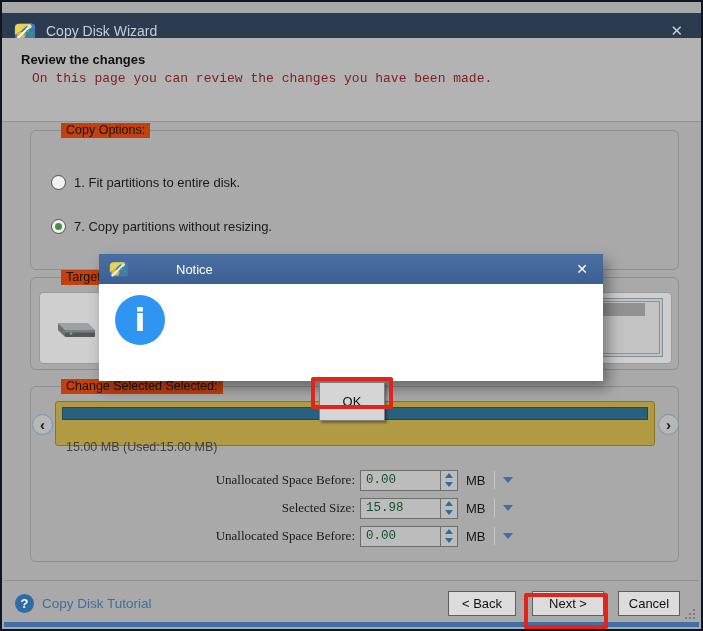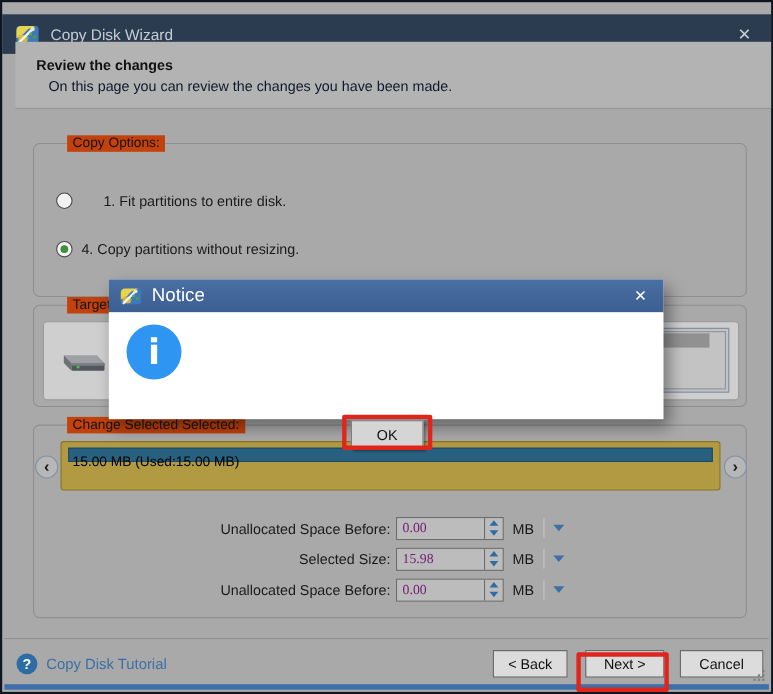--- a/index.html
+++ b/index.html
@@ -6,23 +6,23 @@
   .stage{position:relative;width:703px;height:631px;overflow:hidden;}
   .window{position:absolute;inset:0;background:#a9a9a9;border:2px solid #10161f;box-sizing:border-box;}
 
   
   .titlebar{position:absolute;left:0;right:0;top:0;height:36px;background:#2b3c50;display:flex;align-items:center;padding:0 12px;box-sizing:border-box;margin-top:11px;}
   .titlebar .app-ic{width:22px;height:22px;margin-right:10px;flex:0 0 auto;}
   .titlebar .t-title{color:#c7cdd4;font-size:14px;}
   .titlebar .t-close{margin-left:auto;color:#c7cdd4;font-size:15px;cursor:default;padding:2px 6px;}
 
   
-  .header{position:absolute;left:0;right:0;top:36px;height:61px;background:#b3b3b3;border-bottom:1px solid #949494;box-sizing:border-box;margin-left:12px;}
+  .header{position:absolute;left:0;right:0;top:36px;height:84px;background:#b3b3b3;border-bottom:1px solid #949494;box-sizing:border-box;}
   .header .h-title{position:absolute;left:19px;top:14px;font-size:13px;font-weight:bold;color:#111;}
-  .header .h-sub{position:absolute;left:30px;top:33px;font-size:13px;color:#0f172a;}
+  .header .h-sub{position:absolute;left:30px;top:33px;font-size:13px;color:#7f1d1d;font-family:Liberation Mono, monospace;}
 
   
   .groupbox{position:absolute;border:1px solid #8f8f8f;border-radius:6px;box-sizing:border-box;}
   .legend{position:absolute;top:-8px;left:30px;background:#c2410c;padding:0 5px;font-size:12.5px;color:#141414;line-height:15px;}
 
   
   .radio-row{position:absolute;left:20px;display:flex;align-items:center;height:18px;}
   .radio{width:13px;height:13px;border:1px solid #4c4c4c;border-radius:50%;background:#f2f2f2;margin-right:8px;position:relative;flex:0 0 auto;}
   .radio.selected::after{content:"";position:absolute;left:3px;top:3px;width:7px;height:7px;border-radius:50%;background:#3f8f3f;}
   .radio-label{font-size:13px;color:#1a1a1a;}
@@ -32,63 +32,63 @@
   .disk-info{position:absolute;left:62px;top:5px;font-size:12px;color:#111;line-height:18px;}
   .disk-info .dname{font-weight:bold;}
   .disk-ic{position:absolute;left:10px;top:22px;}
   .disk-map{position:absolute;right:8px;top:5px;width:76px;height:59px;border:1px solid #7f8da0;background:#c3c3c3;box-sizing:border-box;}
   .disk-map .inner{position:absolute;inset:2px;border:1px solid #8a93a3;}
   .disk-map .used{position:absolute;left:3px;top:4px;width:54px;height:13px;background:#919191;}
 
   
   .part-bar{position:absolute;left:24px;top:14px;width:600px;height:45px;background:#b19a41;border:1px solid #8a7526;border-radius:3px;box-sizing:border-box;}
   .part-bar .used{position:absolute;left:6px;right:6px;top:5px;height:11px;background:#27617f;border:1px solid #1d4a63;}
-  .part-bar .blabel{position:absolute;left:10px;top:11px;font-size:12.5px;color:#000000;}
+  .part-bar .blabel{position:absolute;left:10px;top:38px;font-size:12.5px;color:#404040;}
   .nav-circle{position:absolute;width:21px;height:21px;border-radius:50%;border:1px solid #7d93ab;background:#b7b7b7;color:#1a1a1a;
     display:flex;align-items:center;justify-content:center;font-size:15px;font-weight:bold;line-height:1;box-sizing:border-box;cursor:default;}
 
   .spin-row{position:absolute;height:22px;display:flex;align-items:center;}
-  .spin-label{width:173px;text-align:right;font-size:13px;color:#1a1a1a;margin-right:5px;}
+  .spin-label{width:173px;text-align:right;font-size:13px;color:#1a1a1a;margin-right:5px;font-family:Liberation Serif, serif;}
   .spinbox{position:relative;width:98px;height:21px;border:1px solid #6e6e6e;background:#bcbcbc;box-sizing:border-box;}
-  .spinbox input{position:absolute;left:0;top:0;width:78px;height:19px;border:none;background:transparent;font-family:Liberation Serif, serif;font-size:12.5px;color:#701a75;padding:0 0 0 5px;outline:none;}
+  .spinbox input{position:absolute;left:0;top:0;width:78px;height:19px;border:none;background:transparent;font-family:Liberation Mono, monospace;font-size:12.5px;color:#14532d;padding:0 0 0 5px;outline:none;}
   .spinner{position:absolute;right:0;top:0;width:16px;height:19px;border-left:1px solid #6e6e6e;display:flex;flex-direction:column;}
   .spin-btn{flex:1;display:flex;align-items:center;justify-content:center;}
   .tri-up{width:0;height:0;border-left:4px solid transparent;border-right:4px solid transparent;border-bottom:5px solid #2d6da3;}
   .tri-down{width:0;height:0;border-left:4px solid transparent;border-right:4px solid transparent;border-top:5px solid #2d6da3;}
   .unit{font-size:13px;color:#161616;margin-left:8px;width:24px;}
   .vsep{width:1px;height:18px;background:#c6c6c6;margin-left:4px;}
   .dd-tri{width:0;height:0;border-left:5px solid transparent;border-right:5px solid transparent;border-top:6px solid #3e6fa5;margin-left:8px;cursor:default;}
 
   
   .footer{position:absolute;left:2px;right:2px;bottom:7px;height:41px;border-top:1px solid #8f8f8f;background:#a9a9a9;}
   .help-ic{position:absolute;left:11px;top:13px;width:19px;height:19px;border-radius:50%;background:#2e6da4;color:#fff;font-size:13px;font-weight:bold;
     display:flex;align-items:center;justify-content:center;}
   .tut-link{position:absolute;left:38px;top:15px;font-size:13.5px;color:#3b6fa5;cursor:pointer;}
   .btn{position:absolute;top:10px;height:25px;background:#dcdcdc;border:1px solid #5f5f5f;font-family:inherit;font-size:13px;color:#111;box-sizing:border-box;cursor:default;}
   .btn-back{left:444px;width:68px;}
   .btn-next{left:528px;width:72px;}
-  .btn-cancel{left:614px;width:76px;}
+  .btn-cancel{left:614px;width:62px;}
   .grip{position:absolute;right:4px;top:28px;width:10px;height:10px;}
   .grip i{position:absolute;width:2px;height:2px;background:#7e7e7e;}
   .bottom-strip{position:absolute;left:2px;right:2px;bottom:2px;height:5px;background:#3e6fa9;}
 
   
   .hl{position:absolute;border:4px solid #e0251c;border-radius:2px;box-sizing:border-box;pointer-events:none;}
 
   
   .notice{position:absolute;left:97px;top:252px;width:504px;height:127px;background:#fff;box-shadow:5px 7px 14px rgba(0,0,0,.4);}
   .n-titlebar{position:absolute;left:0;right:0;top:0;height:30px;background:linear-gradient(#4a6fa3,#3c5f92);display:flex;align-items:center;padding:0 10px;box-sizing:border-box;}
   .n-titlebar .app-ic{width:20px;height:20px;margin-right:9px;}
-  .n-title{color:#fff;font-size:17px;}
+  .n-title{color:#fff;font-size:13px;margin-left:38px;}
   .n-close{margin-left:auto;color:#fff;font-size:14px;font-weight:bold;padding:1px 5px;}
   .n-body{position:absolute;left:0;right:0;top:30px;bottom:0;background:#fff;}
   .info-ic{position:absolute;left:16px;top:11px;width:50px;height:50px;border-radius:50%;background:#2e96f2;color:#fff;
     display:flex;align-items:center;justify-content:center;font-size:32px;font-weight:bold;font-family:"DejaVu Sans",sans-serif;}
   .n-msg{position:absolute;left:80px;top:13px;width:420px;font-size:13.5px;line-height:20px;color:#1c1c1c;}
-  .btn-ok{position:absolute;left:220px;top:98px;width:66px;height:27px;background:#d5d5d5;border:1px solid #7e7e7e;font-family:inherit;font-size:13px;color:#111;box-sizing:border-box;box-shadow:2px 2px 2px rgba(0,0,0,.35);}
+  .btn-ok{position:absolute;left:220px;top:98px;width:66px;height:39px;background:#d5d5d5;border:1px solid #7e7e7e;font-family:inherit;font-size:13px;color:#111;box-sizing:border-box;box-shadow:2px 2px 2px rgba(0,0,0,.35);}
 </style>
 </head>
 <body>
 
 <svg width="0" height="0" style="position:absolute">
   <symbol id="mt-logo" viewBox="0 0 24 24">
     <rect x="1" y="4" width="22" height="17" rx="3" fill="#3e78c0"></rect>
     <path d="M1 9 Q1 4 6 4 L20 4 Q12 6 8 12 L1 16 Z" fill="#e8d44d"></path>
     <rect x="3" y="13" width="9" height="7" rx="2" fill="#d9b93c"></rect>
     <line x1="4" y1="20" x2="17" y2="7" stroke="#f5f5f5" stroke-width="2.4" stroke-linecap="round"></line>
@@ -117,27 +117,27 @@
       <span class="t-close">✕</span>
     </div>
 
     <div class="header">
       <div class="h-title">Review the changes</div>
       <div class="h-sub">On this page you can review the changes you have been made.</div>
     </div>
 
     <div class="groupbox" style="left:28px;top:128px;width:649px;height:140px;">
       <span class="legend">Copy Options:</span>
-      <div class="radio-row" style="top:42px;gap:20px;">
+      <div class="radio-row" style="top:42px;">
         <span class="radio"></span>
         <span class="radio-label">1. Fit partitions to entire disk.</span>
       </div>
       <div class="radio-row" style="top:86px;">
         <span class="radio selected"></span>
-        <span class="radio-label">4. Copy partitions without resizing.</span>
+        <span class="radio-label">7. Copy partitions without resizing.</span>
       </div>
     </div>
 
     <div class="groupbox" style="left:28px;top:275px;width:649px;height:93px;">
       <span class="legend">Target Disk</span>
       <div class="disk-panel">
         <svg class="disk-ic" width="46" height="28">
             <use href="#disk-drive"></use>
           </svg>
         <div class="disk-info">

